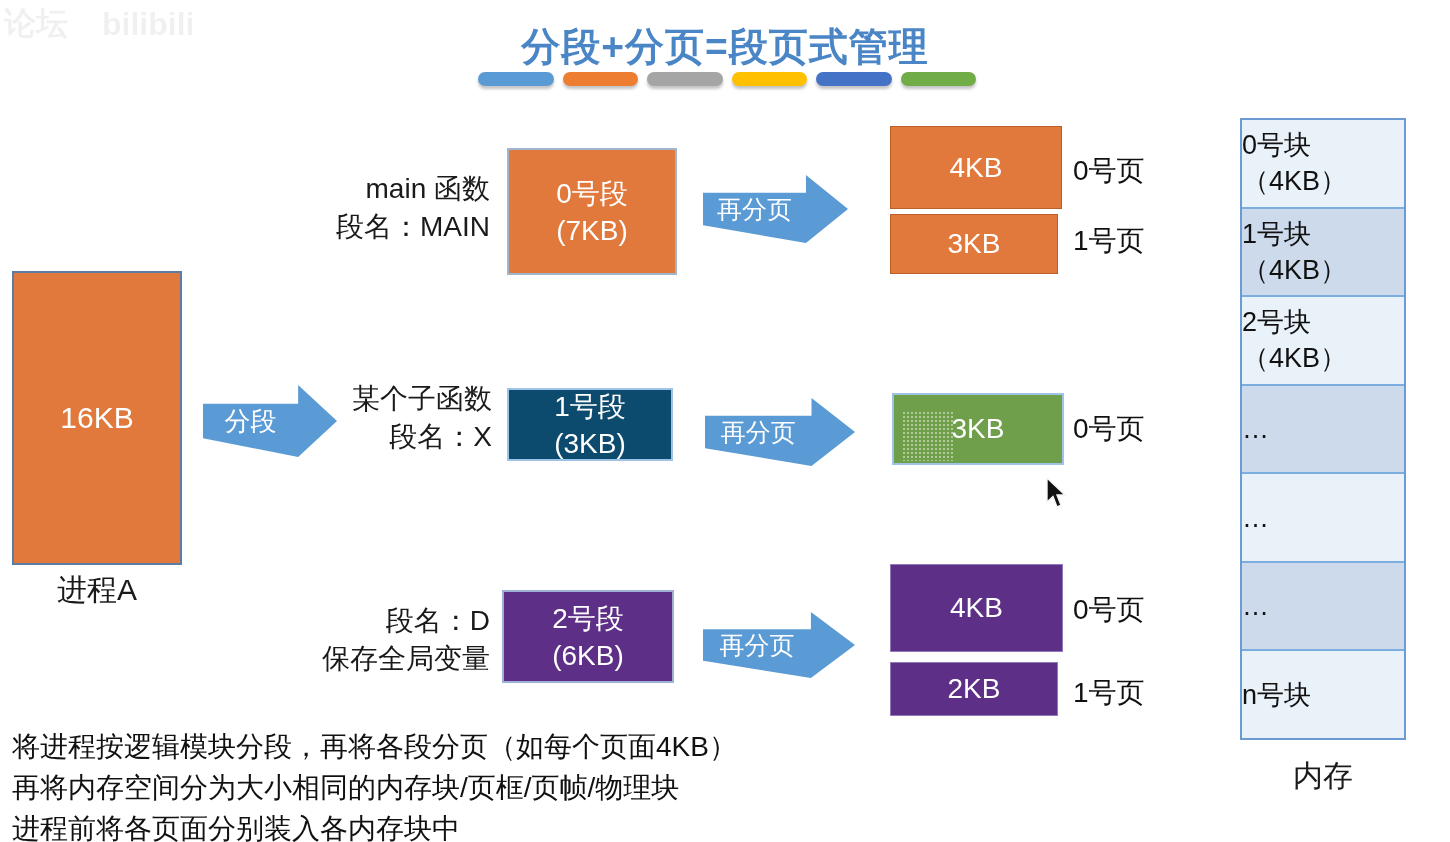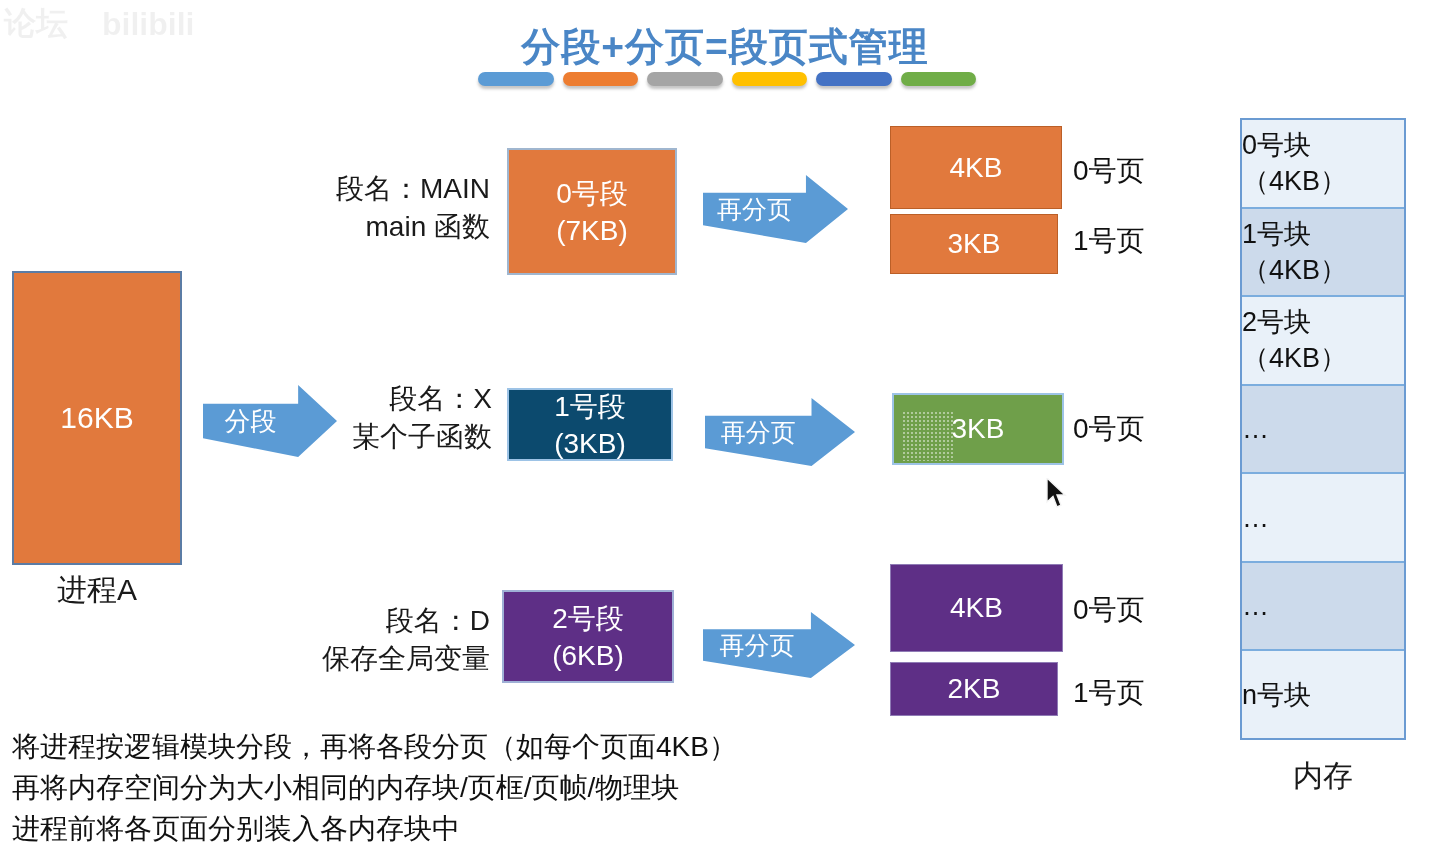--- a/index.html
+++ b/index.html
@@ -97,42 +97,42 @@
   <div class="proc-box">
     <span>16KB</span>
   </div>
   <div class="proc-label">进程A</div>
 
   <div class="arrow arrow-seg">
     <span>分段</span>
   </div>
 
   <div class="seg-name seg-name-0">
+    <div>main 函数</div>
     <div>段名：MAIN</div>
-    <div>main 函数</div>
   </div>
   <div class="seg-box seg-box-0">
     <div>0号段</div>
     <div>(7KB)</div>
   </div>
   <div class="arrow repage-0">
     <span>再分页</span>
   </div>
   <div class="page-box pg-orange pg-0a">
     <span>4KB</span>
   </div>
   <div class="page-label pl-0a">0号页</div>
   <div class="page-box pg-orange pg-0b">
     <span>3KB</span>
   </div>
   <div class="page-label pl-0b">1号页</div>
 
   <div class="seg-name seg-name-1">
+    <div>某个子函数</div>
     <div>段名：X</div>
-    <div>某个子函数</div>
   </div>
   <div class="seg-box seg-box-1">
     <div>1号段</div>
     <div>(3KB)</div>
   </div>
   <div class="arrow repage-1">
     <span>再分页</span>
   </div>
   <div class="page-box pg-green pg-1a">
     <div class="artifact"></div>

